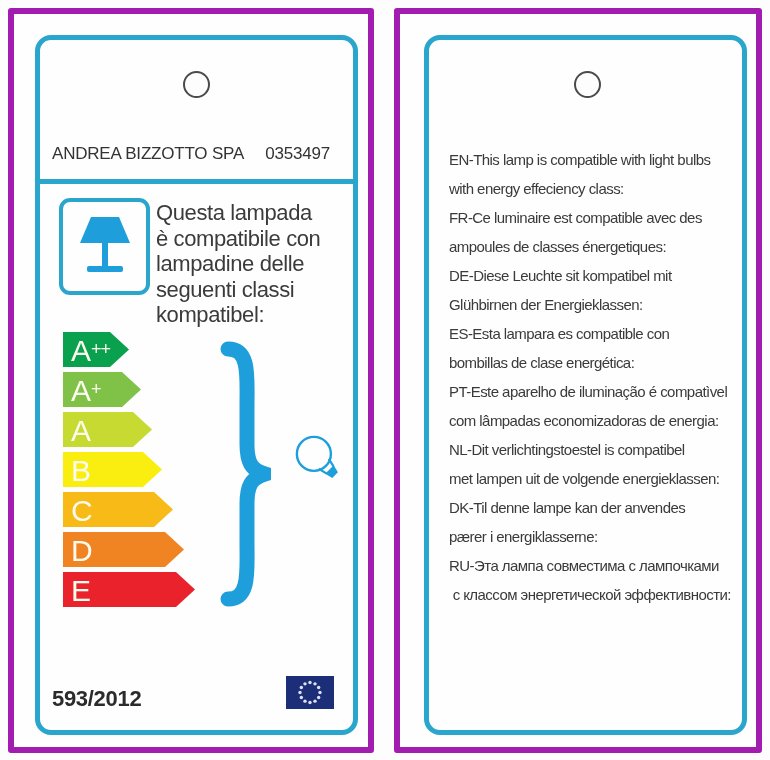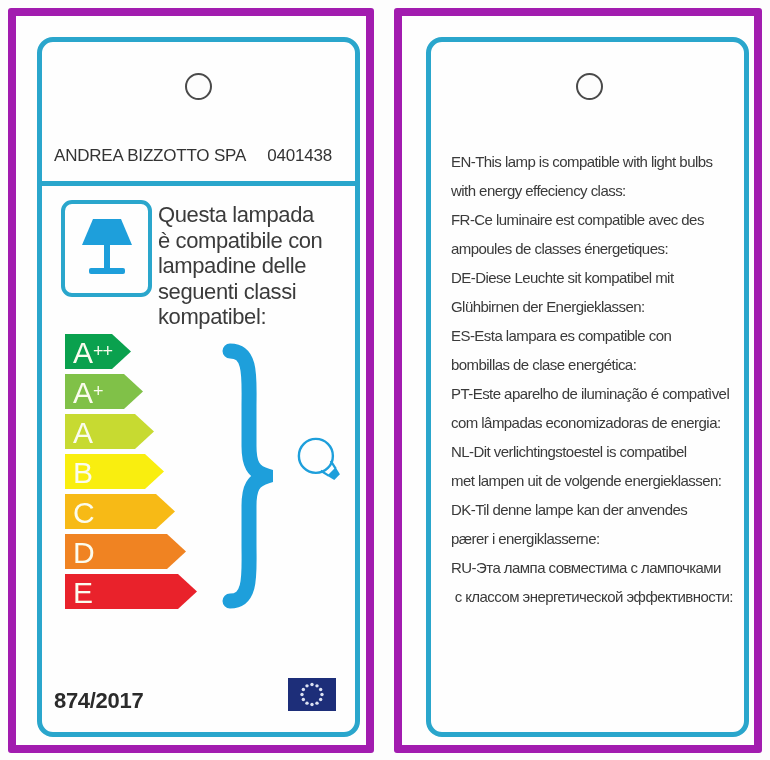--- a/index.html
+++ b/index.html
@@ -1,20 +1,20 @@
 <!DOCTYPE html>
 <html><head>
 <meta charset="utf-8">
 <style>
   * { margin:0; padding:0; box-sizing:border-box; }
   html,body { width:770px; height:760px; background:#fdfdfd; font-family:"Liberation Sans",sans-serif; }
   .stage { position:relative; width:770px; height:760px; overflow:hidden; }
 
   .card { position:absolute; top:8px; height:745px; background:#fefefe;
-          border:8px solid #a21caf; border-radius:3px; }
+          border:6px solid #a21caf; border-radius:3px; }
   #card-left  { left:8px;   width:366px; }
   #card-right { left:394px; width:368px; }
 
   .inner-frame { position:absolute; left:21px; top:21px; width:323px; height:700px;
                  border:5px solid #2aa6cc; border-radius:16px; }
   #card-right .inner-frame { left:24px; width:323px; }
 
   .hole { position:absolute; width:27px; height:27px; border:2.5px solid #4a4a4a;
           border-radius:50%; background:#fdfdfd; }
   #card-left  .hole { left:169px; top:57px; }
@@ -61,21 +61,21 @@
 <body>
 
 <div class="stage">
 
   <div class="card" id="card-left">
     <div class="inner-frame"></div>
     <div class="hole"></div>
 
     <div class="header-row">
       <span>ANDREA BIZZOTTO SPA</span>
-      <span>0401438</span>
+      <span>0353497</span>
     </div>
     <div class="divider"></div>
 
     <div class="lamp-box">
       <span>
         <svg width="62" height="66" viewBox="0 0 62 66">
           <polygon points="17,5 45,5 56,31 6,31" fill="#1e9fdb"></polygon>
           <rect x="28" y="31" width="6" height="23" fill="#1e9fdb"></rect>
           <rect x="13" y="54" width="36" height="6" rx="2" fill="#1e9fdb"></rect>
         </svg>
@@ -122,21 +122,21 @@
     <div class="bulb-wrap">
       <svg width="80" height="80" viewBox="0 0 80 80">
         <g transform="rotate(-45 40 36)">
           <circle cx="40" cy="33" r="17" fill="#fefefe" stroke="#1e9fdb" stroke-width="2.4"></circle>
           <path d="M 33 47 L 35 56 M 47 47 L 45 56" stroke="#1e9fdb" stroke-width="2.2" fill="none"></path>
           <polygon points="34,55 46,55 44,63 36,63" fill="#1e9fdb"></polygon>
         </g>
       </svg>
     </div>
 
-    <div class="reg-number">874/2017</div>
+    <div class="reg-number">593/2012</div>
 
     <div class="eu-flag">
       <svg width="48" height="33" viewBox="0 0 48 33">
         <rect width="48" height="33" fill="#1d2e79"></rect>
         <g id="stars" fill="#dde2f2">
             <circle cx="24.00" cy="6.50" r="1.7"></circle>
             <circle cx="29.00" cy="7.84" r="1.7"></circle>
             <circle cx="32.66" cy="11.50" r="1.7"></circle>
             <circle cx="34.00" cy="16.50" r="1.7"></circle>
             <circle cx="32.66" cy="21.50" r="1.7"></circle>

